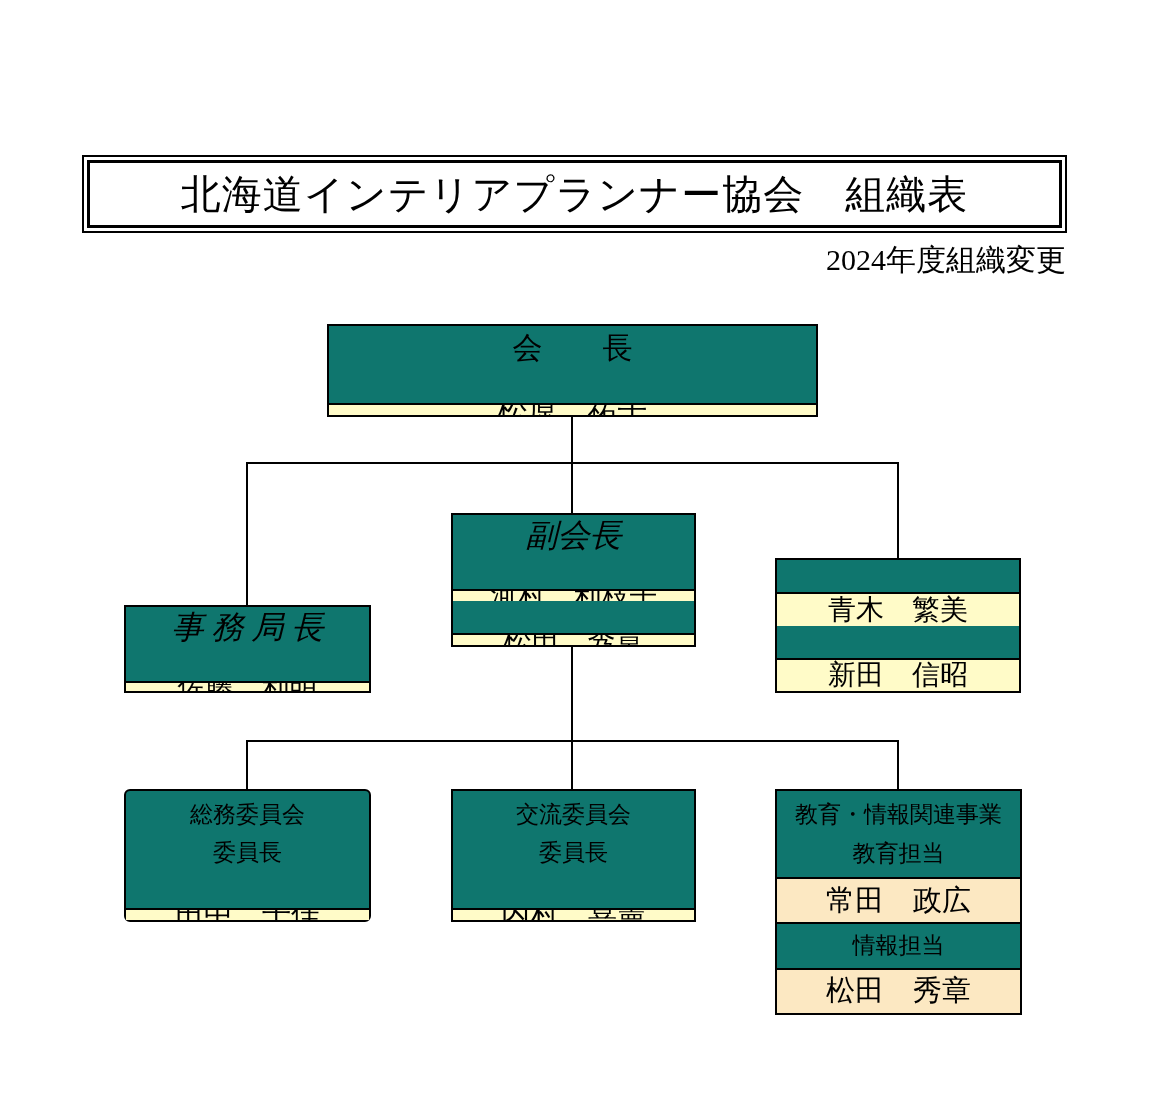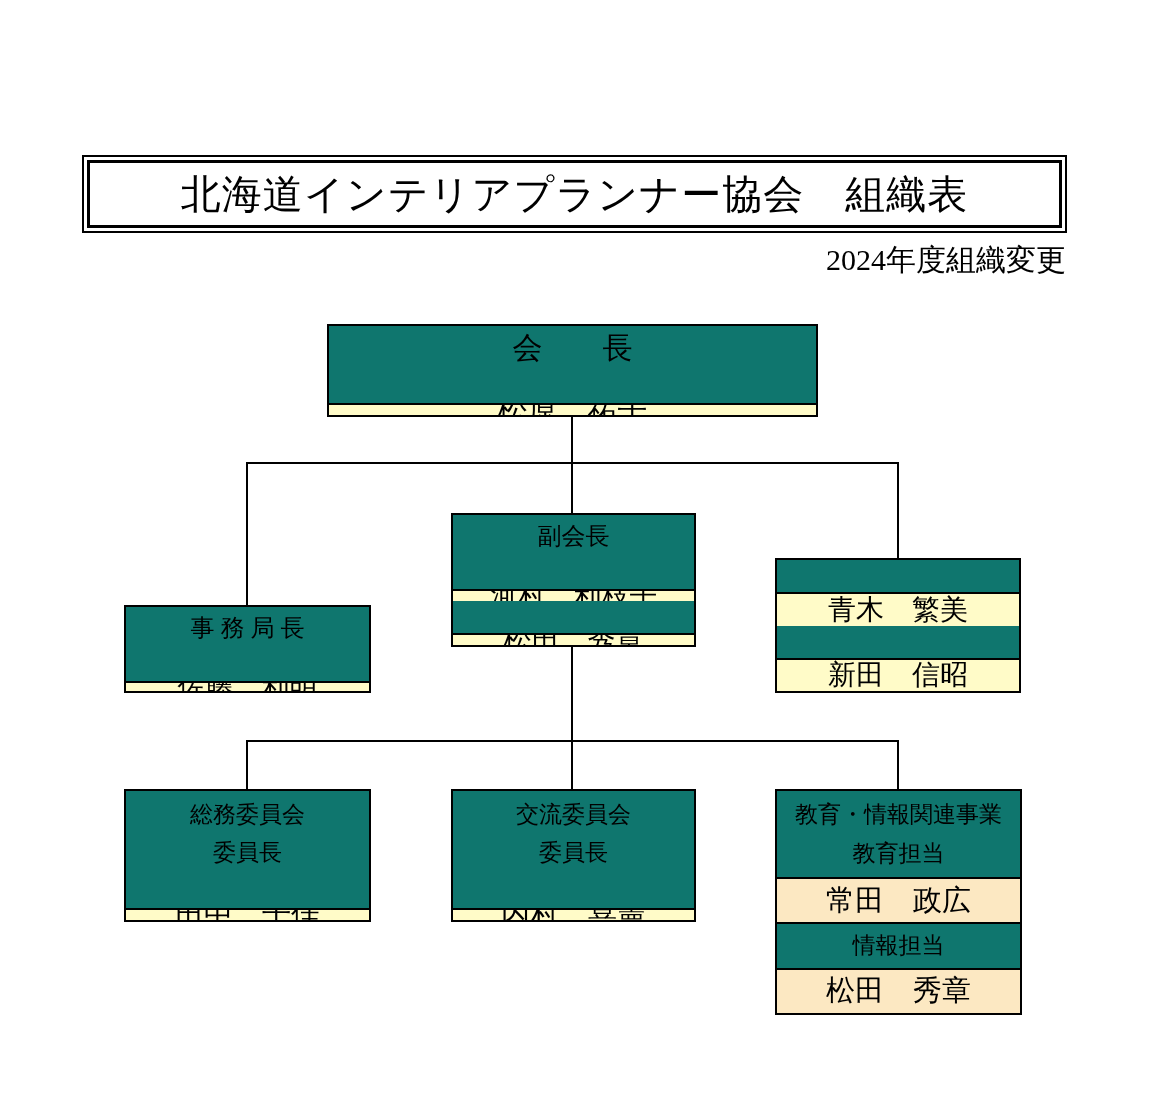--- a/index.html
+++ b/index.html
@@ -47,21 +47,21 @@
   .orow {
     display: flex; align-items: center; justify-content: center;
     white-space: nowrap; overflow: hidden;
   }
   .orow.sep { border-top: 2px solid var(--line); }
   .fill-y { background: var(--yellow); margin-top: 32px; }
   .fill-o { background: var(--orange); }
 
   .hdr-xl  { font-size: 30px; }
   .name-xl { font-size: 30px; }
-  .hdr-lg  { font-size: 24px; }
+  .hdr-lg  { font-size: 32px; font-style: italic; }
   .name-lg { font-size: 28px; }
   .hdr-sm  { font-size: 23px; }
   .name-md { font-size: 29px; }
 
   .two-line {
     flex-direction: column;
     justify-content: space-evenly;
     align-items: center;
   }
 </style>
@@ -102,21 +102,21 @@
   <div class="obox" style="left:124px; top:605px; width:247px; height:88px;justify-content:center;">
     <div class="orow hdr-lg" style="height:42px;">事 務 局 長</div>
     <div class="orow sep name-lg fill-y" style="flex:1;">佐藤　利明</div>
   </div>
 
   <div class="obox" style="left:775px; top:558px; width:246px; height:135px;">
     <div class="orow sep name-lg fill-y" style="flex:1;">青木　繁美</div>
     <div class="orow sep name-lg fill-y" style="flex:1;">新田　信昭</div>
   </div>
 
-  <div class="obox" style="left:124px; top:789px; width:247px; height:133px;">
+  <div class="obox" style="left:124px; top:789px; width:247px; height:133px;border-radius:6px;">
     <div class="orow two-line" style="height:85px;">
       <span class="hdr-sm">総務委員会</span>
       <span class="hdr-sm">委員長</span>
     </div>
     <div class="orow sep name-md fill-y" style="flex:1;">田中　千佳</div>
   </div>
 
   <div class="obox" style="left:451px; top:789px; width:245px; height:133px;">
     <div class="orow two-line" style="height:85px;">
       <span class="hdr-sm">交流委員会</span>

